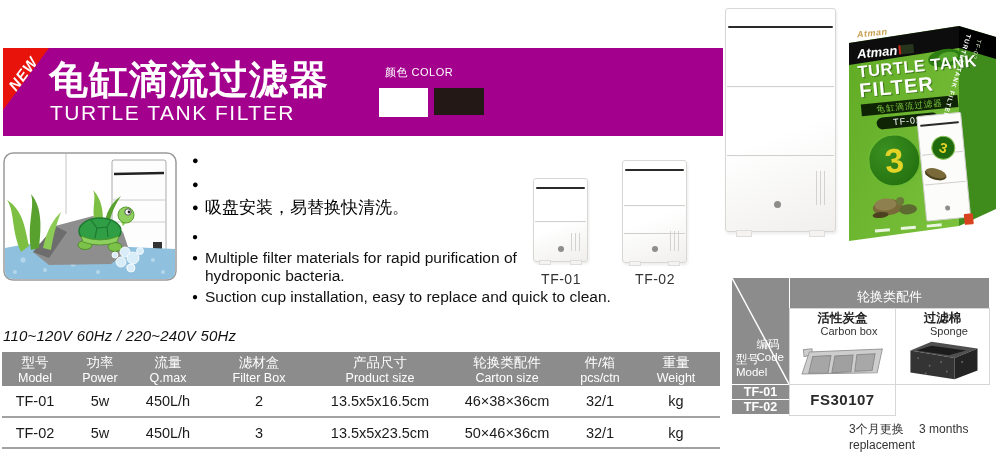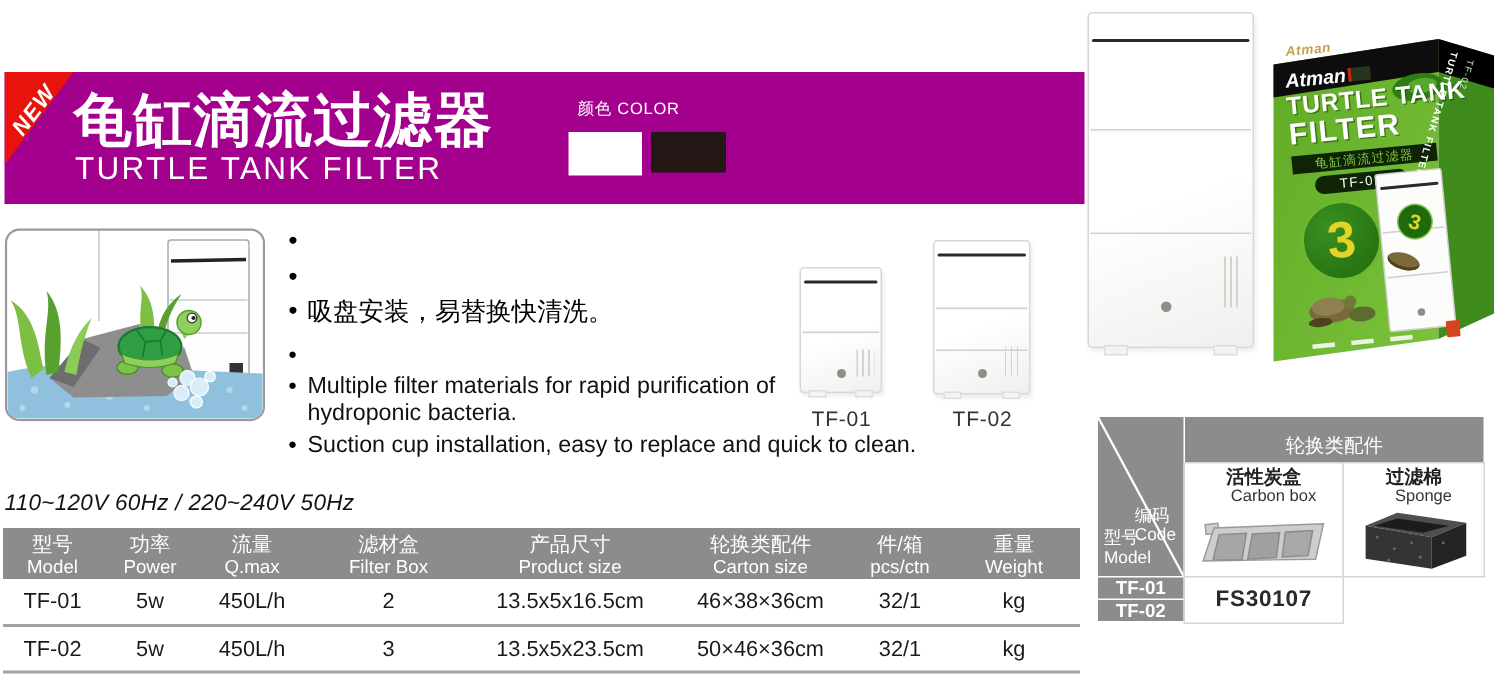--- a/index.html
+++ b/index.html
@@ -363,20 +363,24 @@
             <circle cx="46" cy="36" r="1"></circle>
             <circle cx="62" cy="26" r="1"></circle>
           </g>
       </svg>
     </div>
     <div class="gray-cell model-cell" style="top:107px;">TF-01</div>
     <div class="gray-cell model-cell" style="top:122px;">TF-02</div>
     <div class="code-cell" style="left:58px; width:105px;">FS30107</div>
   </div>
 
+  <div id="note">
+    <span class="note-zh">3个月更换</span>
+    <span class="note-en">3 months replacement</span>
+  </div>
 
   <div id="big-product" class="filter-unit">
     <div class="seam" style="top:17px;"></div>
     <div class="div-line" style="top:77px;"></div>
     <div class="div-line" style="top:146px;"></div>
     <div class="p-circle" style="left:48px; top:192px;"></div>
     <div class="vents" style="right:7px; bottom:26px; height:34px;"></div>
     <div class="foot" style="left:10px; width:16px; height:7px; bottom:-6px;"></div>
     <div class="foot" style="right:10px; width:16px; height:7px; bottom:-6px;"></div>
   </div>

